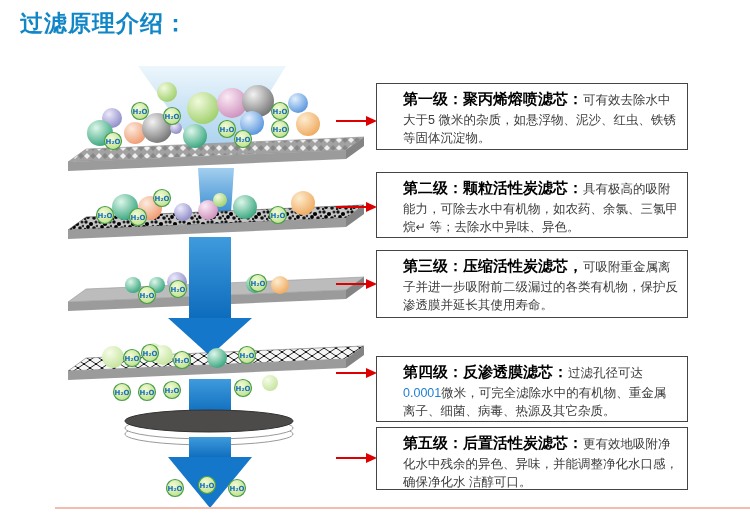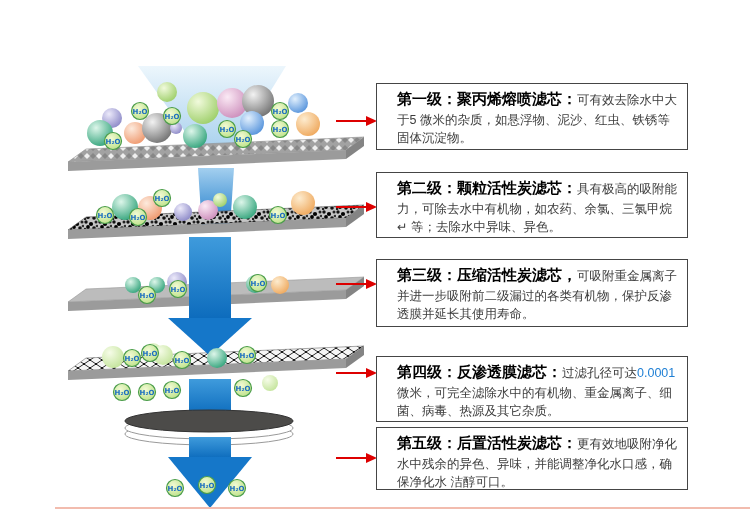--- a/index.html
+++ b/index.html
@@ -2,21 +2,21 @@
 <html><head>
 <meta charset="utf-8">
 <style>
   html,body{margin:0;padding:0;background:#fff;}
   #stage{position:relative;width:750px;height:516px;background:#fff;overflow:hidden;
          font-family:"Liberation Sans","DejaVu Sans",sans-serif;}
   #diagram-svg{position:absolute;left:0;top:0;}
   .page-title{position:absolute;left:20px;top:8px;font-size:23px;font-weight:bold;
               color:#1186c7;letter-spacing:1px;}
   .stage-box{position:absolute;left:376px;width:312px;box-sizing:border-box;
-             border:1.5px solid #454545;background:#fff;padding:4px 9px 4px 20px;
+             border:1.5px solid #454545;background:#fff;padding:4px 9px 4px 26px;
              font-size:12.5px;line-height:1.5;color:#3c3c3c;}
   .stage-box .hd{font-size:15px;font-weight:bold;color:#000;}
   .stage-box .hl{color:#1f7fd4;}
   .bottom-rule{position:absolute;left:55px;top:507px;width:695px;height:2px;
                background:#f2bcae;}
 </style>
 </head>
 <body>
 
 <div id="stage">
@@ -236,30 +236,31 @@
         <line x1="336" y1="373" x2="367" y2="373" stroke-width="2"></line>
         <polygon points="366,368 366,378 377,373" stroke="none"></polygon>
       </g>
       <g>
         <line x1="336" y1="458" x2="367" y2="458" stroke-width="2"></line>
         <polygon points="366,453 366,463 377,458" stroke="none"></polygon>
       </g>
     </g>
   </svg>
 
+  <div class="page-title">过滤原理介绍：</div>
 
   <div class="stage-box" style="top:83px;height:67px;">
     <span class="hd">第一级：聚丙烯熔喷滤芯：</span><span>可有效去除水中大于5 微米的杂质，如悬浮物、泥沙、红虫、铁锈等固体沉淀物。</span>
   </div>
 
   <div class="stage-box" style="top:172px;height:66px;">
     <span class="hd">第二级：颗粒活性炭滤芯：</span><span>具有极高的吸附能力，可除去水中有机物，如农药、余氯、三氯甲烷↵ 等；去除水中异味、异色。</span>
   </div>
 
-  <div class="stage-box" style="top:259px;height:68px;">
+  <div class="stage-box" style="top:250px;height:68px;">
     <span class="hd">第三级：压缩活性炭滤芯，</span><span>可吸附重金属离子并进一步吸附前二级漏过的各类有机物，保护反渗透膜并延长其使用寿命。</span>
   </div>
 
   <div class="stage-box" style="top:356px;height:66px;">
     <span class="hd">第四级：反渗透膜滤芯：</span><span>过滤孔径可达</span><span class="hl">0.0001</span><span>微米，可完全滤除水中的有机物、重金属离子、细菌、病毒、热源及其它杂质。</span>
   </div>
 
   <div class="stage-box" style="top:427px;height:63px;">
     <span class="hd">第五级：后置活性炭滤芯：</span><span>更有效地吸附净化水中残余的异色、异味，并能调整净化水口感，确保净化水 洁醇可口。</span>
   </div>

